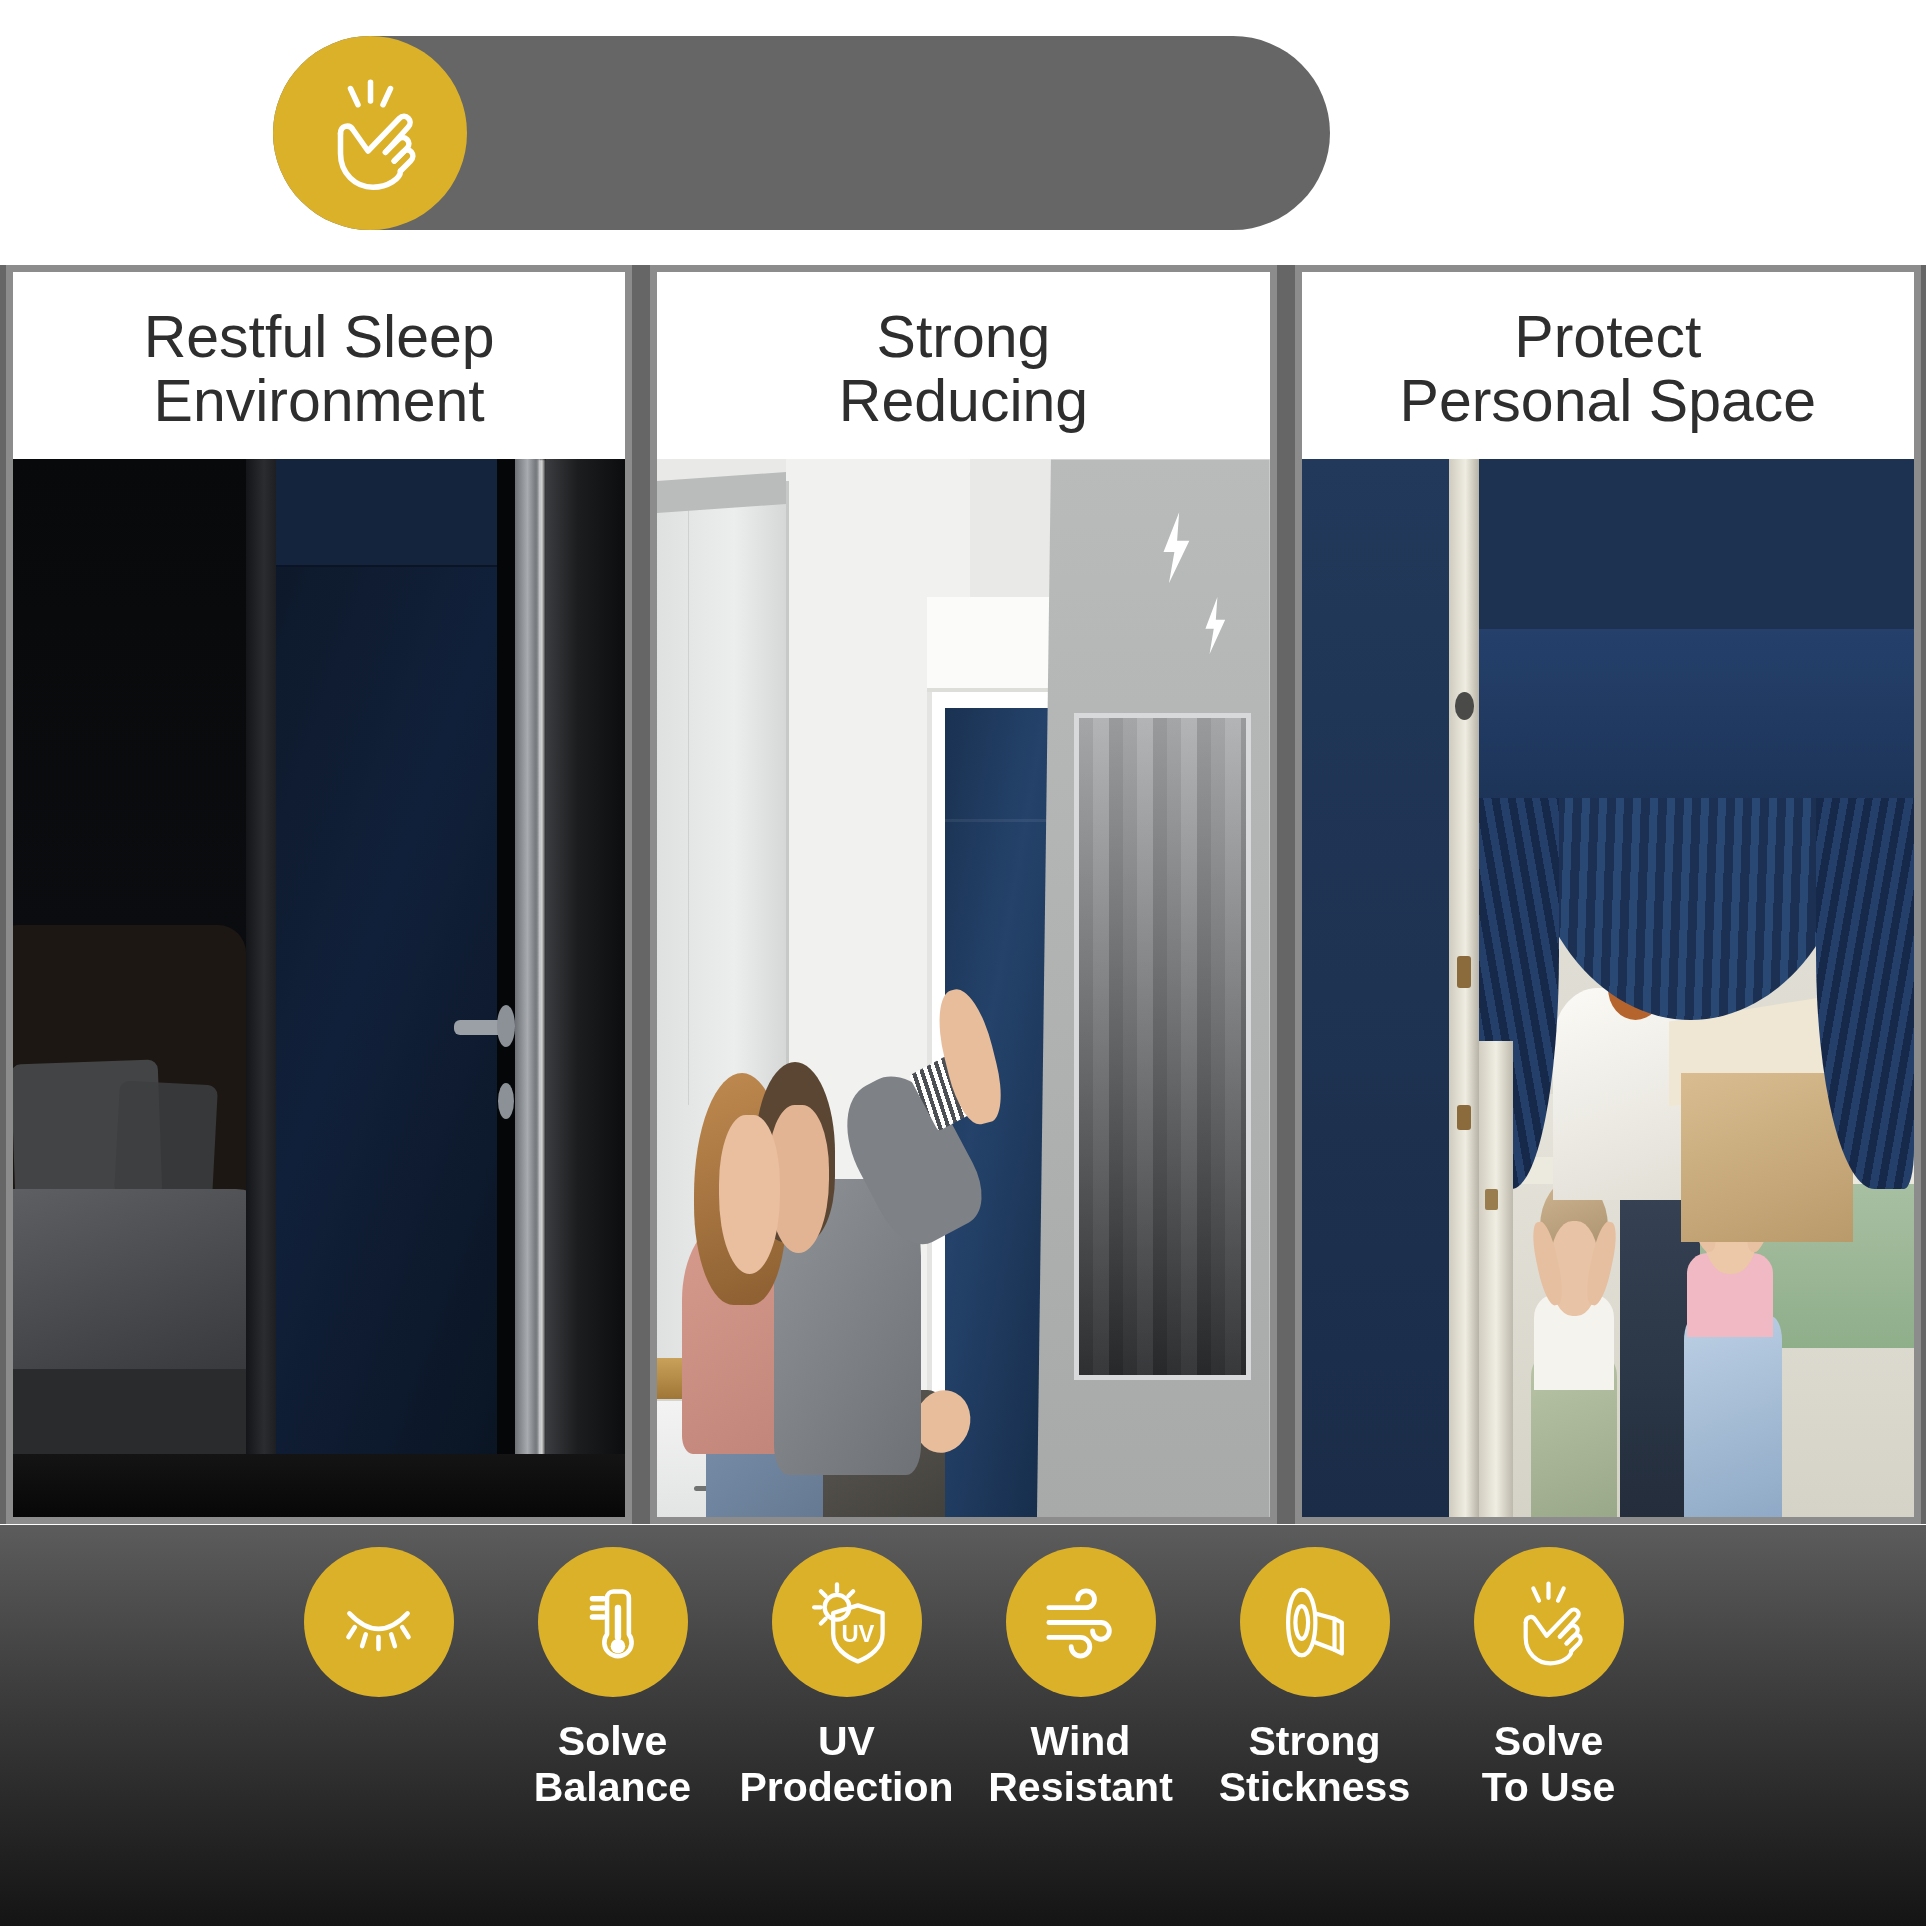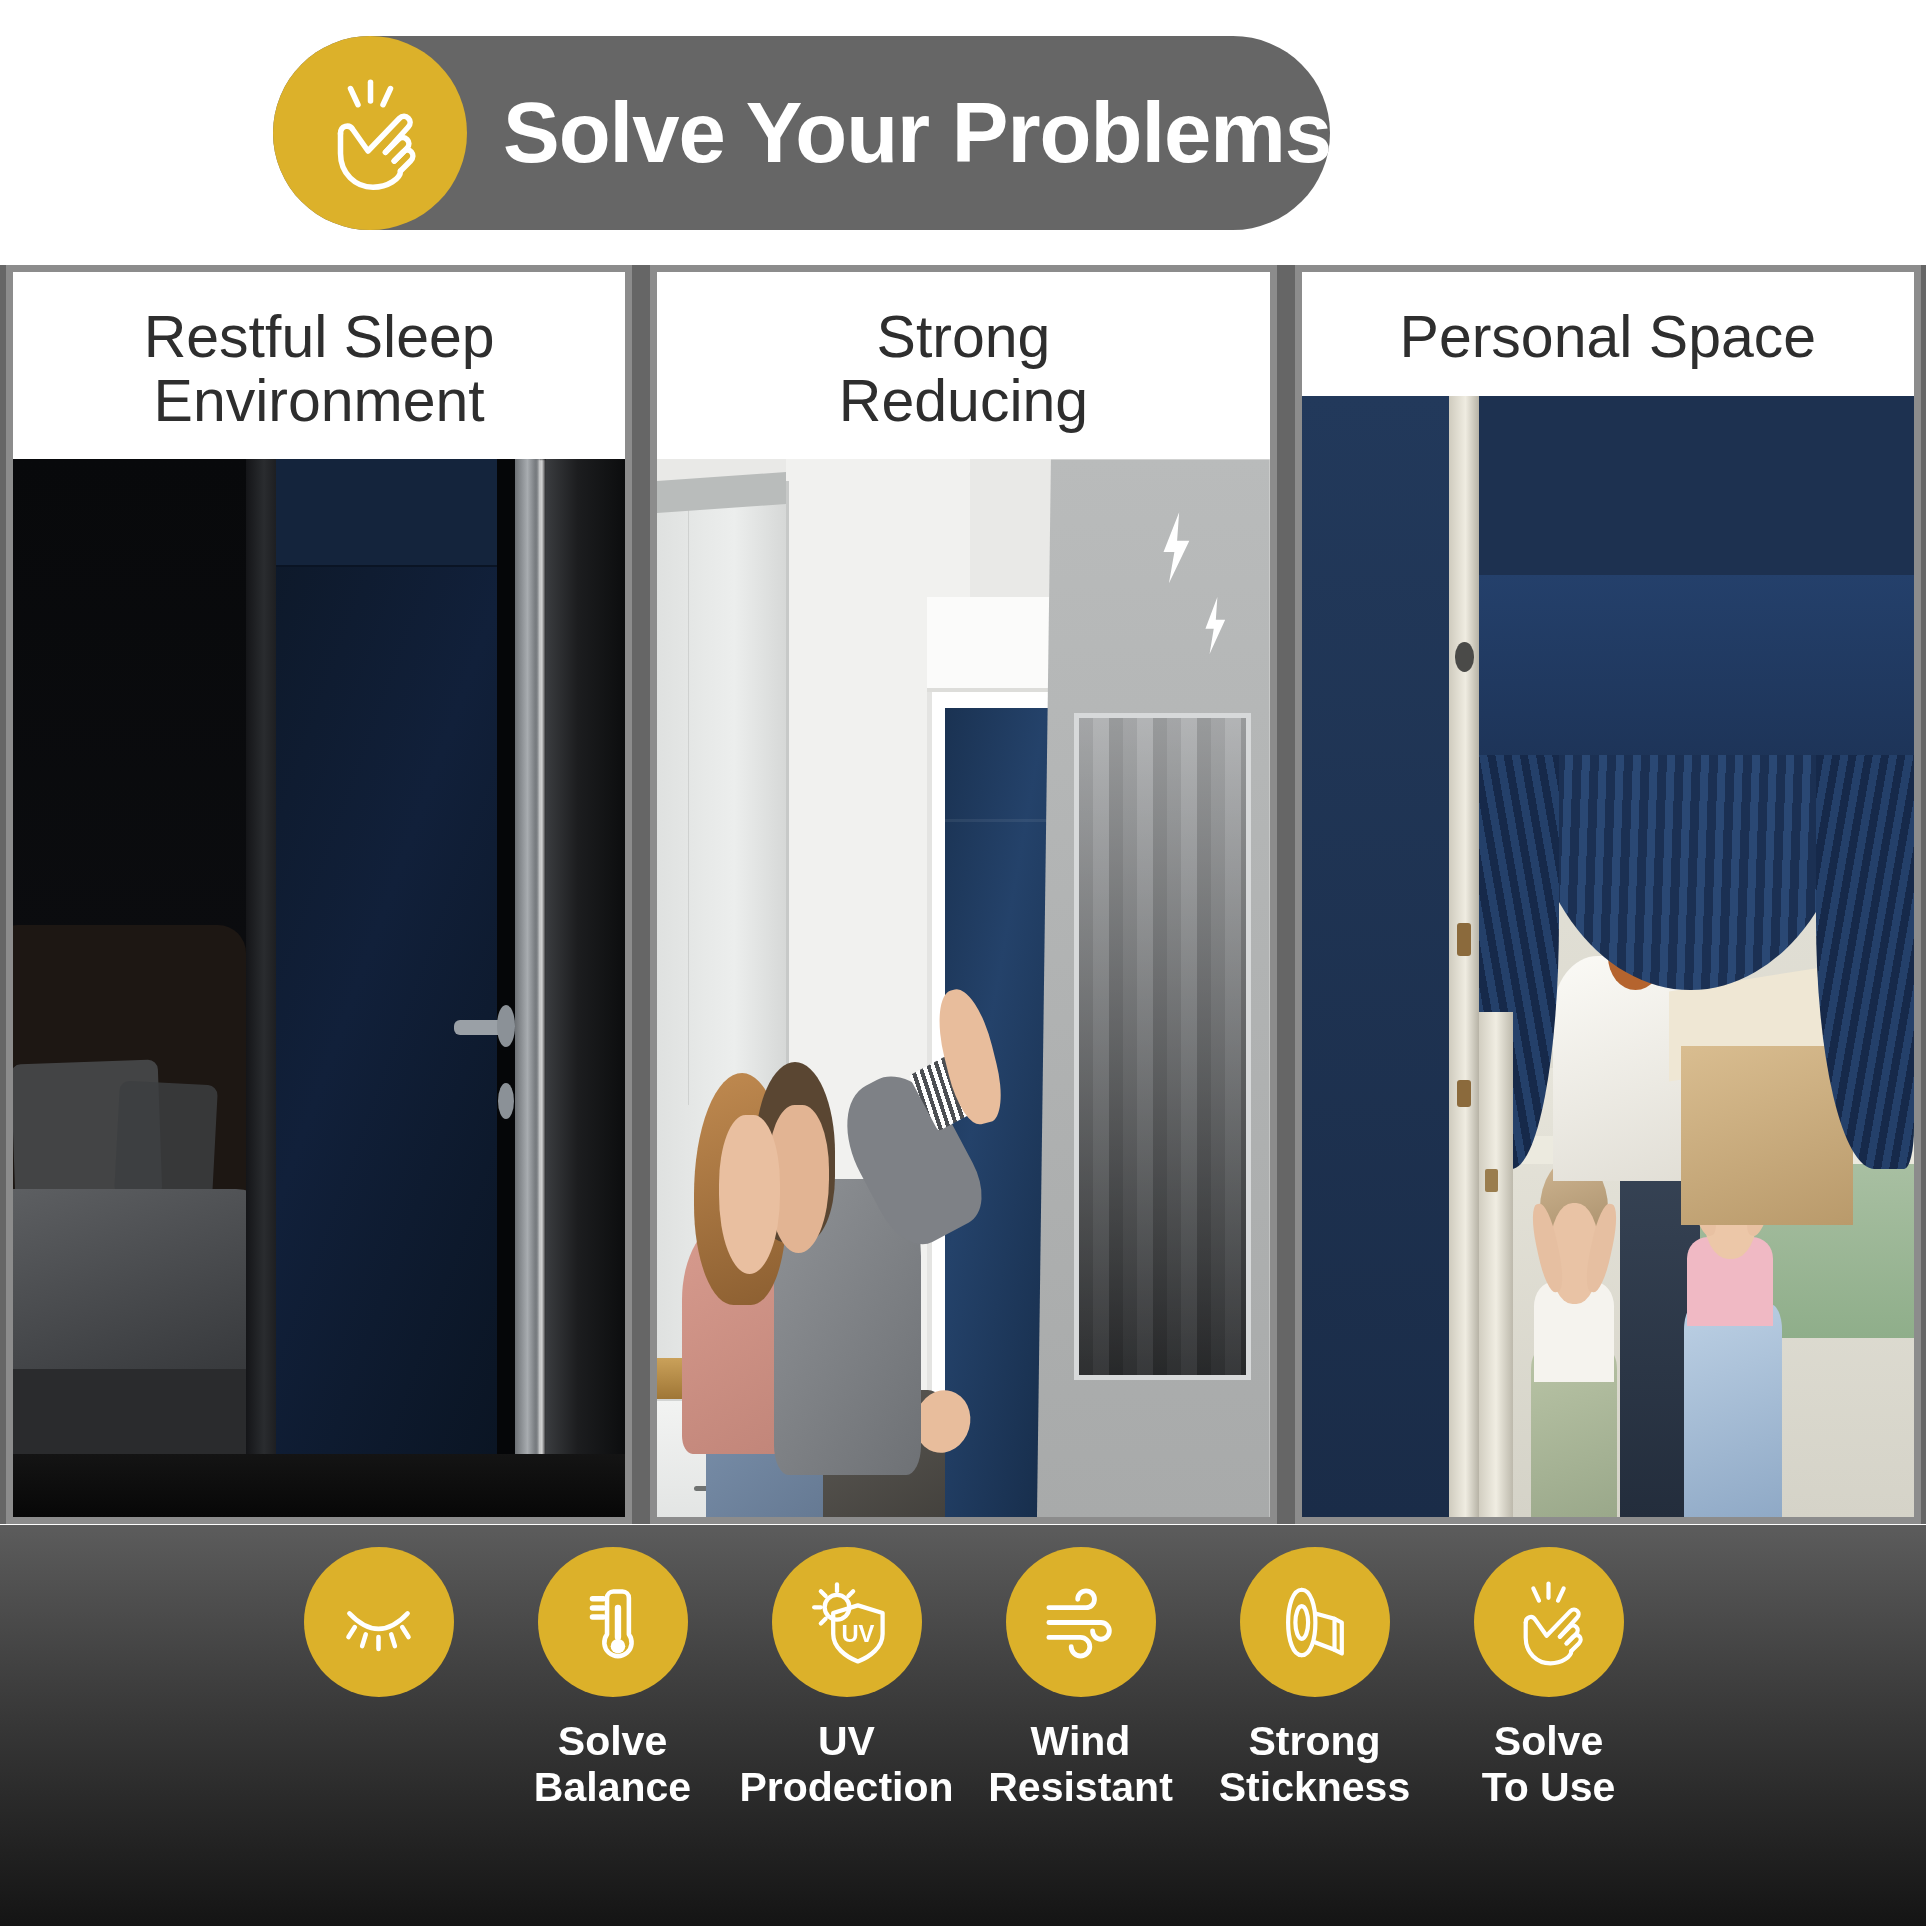--- a/index.html
+++ b/index.html
@@ -214,21 +214,20 @@
     <svg width="125" height="125" viewBox="0 0 100 100" fill="none" stroke="#ffffff" stroke-width="4.4" stroke-linecap="round" stroke-linejoin="round">
       <line x1="34" y1="14" x2="40" y2="27"></line>
       <line x1="50" y1="9" x2="50" y2="24"></line>
       <line x1="66" y1="14" x2="60" y2="27"></line>
       <path d="M26 50 C26 44 33 42 36 47 L48 64 L73 38 C78 33 85 40 80 45 L62 65"></path>
       <path d="M62 65 L72 55 C77 50 84 57 79 62 L69 72"></path>
       <path d="M69 72 L76 65 C81 60 87 67 82 72 L74 80"></path>
       <path d="M26 50 L26 66 C26 82 38 93 52 93 C64 93 74 86 74 80"></path>
     </svg>
   </div>
-  <div id="header-title">Solve Your Problems</div>
 </div>
 
 <div id="panels">
 
   <div class="panel">
     <div class="panel-title">
       <div>Restful Sleep</div>
       <div>Environment</div>
     </div>
     <div class="panel-photo">
@@ -287,20 +286,21 @@
       <div class="p2-man-face"></div>
       <div class="p2-woman-face"></div>
       <div class="p2-arm"></div>
       <div class="p2-cuff"></div>
       <div class="p2-hand"></div>
     </div>
   </div>
 
   <div class="panel">
     <div class="panel-title">
+      <div>Protect</div>
       <div>Personal Space</div>
     </div>
     <div class="panel-photo">
       <div class="p3-bg"></div>
       <div class="p3-opening"></div>
       <div class="p3-balcony"></div>
       <div class="p3-outside"></div>
       <div class="p3-rail"></div>
       <div class="p3-adult"></div>
       <div class="p3-girl1-all"></div>

